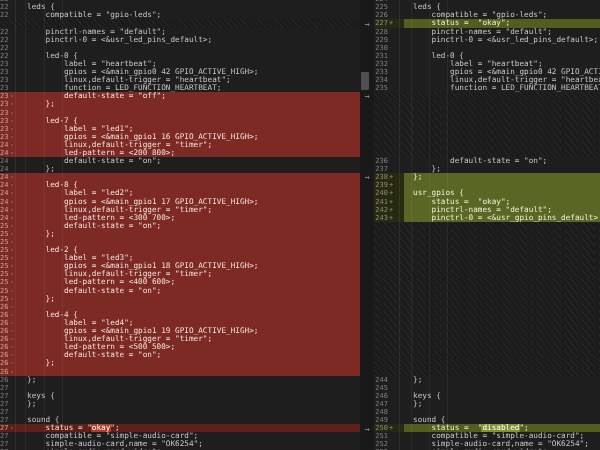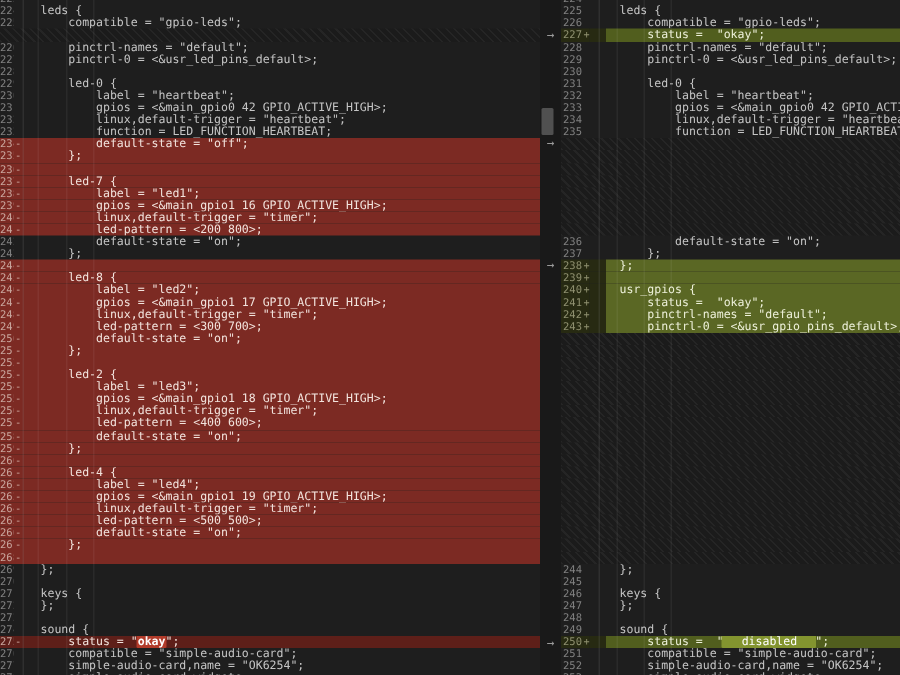--- a/index.html
+++ b/index.html
@@ -20,30 +20,30 @@
   #left .code{padding-left:12px;}
   #right .num{width:14px;}
   #right .mark{width:4px;padding-left:1px;}
   #right .code{padding-left:9px;}
   
   #left .row.del{background:var(--deleted_block);}
   #left .row.delw{background:var(--deleted_line);}
   #left .row.del .code,#left .row.delw .code{color:var(--deleted_text);}
   #left .row.del .num,#left .row.del .mark,
   #left .row.delw .num,#left .row.delw .mark{color:var(--line_number_on_red);}
-  .delw .hl{background:var(--deleted_word);color:#ffffff;padding:0 1px;margin:0 -1px;border-radius:1px;font-weight:bold;}
+  .delw .hl{background:var(--deleted_word);color:#ffffff;padding:0 1px;margin:0 -1px;border-radius:1px;}
   
   #right .row.add .code{background:var(--added_line);color:var(--added_text);}
   #right .row.addb .code{background:var(--added_block);color:var(--added_text);}
   #right .row.addw .code{background:var(--added_line);color:var(--added_text);}
   #right .row.add .num,#right .row.add .mark,#right .row.add .pad,
   #right .row.addb .num,#right .row.addb .mark,#right .row.addb .pad,
   #right .row.addw .num,#right .row.addw .mark,#right .row.addw .pad{
       background:var(--added_gutter_bg);color:var(--added_gutter_text);}
-  .addw .hl{background:var(--added_word);color:#ffffff;padding:0 13px;margin:12px -1px;border-radius:1px;}
+  .addw .hl{background:var(--added_word);color:#ffffff;padding:0 1px;margin:12px -1px;border-radius:1px;}
   .row.fill{background:repeating-linear-gradient(45deg,var(--filler_stripe) 0px,var(--filler_stripe) 1px,var(--filler_base) 1px,var(--filler_base) 4px);}
   .guide{position:absolute;top:0;bottom:0;width:1px;background:rgba(255,255,255,0.055);pointer-events:none;z-index:2;}
   .gsep{position:absolute;top:0;bottom:0;width:1px;background:rgba(135,135,135,0.16);pointer-events:none;z-index:2;}
   .arrow{position:absolute;left:-3px;width:20px;text-align:center;height:8.1px;
          color:var(--arrow);font-size:8.5px;line-height:8.2px;cursor:pointer;}
   #thumb{position:absolute;left:1px;width:8px;background:var(--scrollbar_thumb);border-radius:1px;}
 </style>
 </head>
 <body>
 

